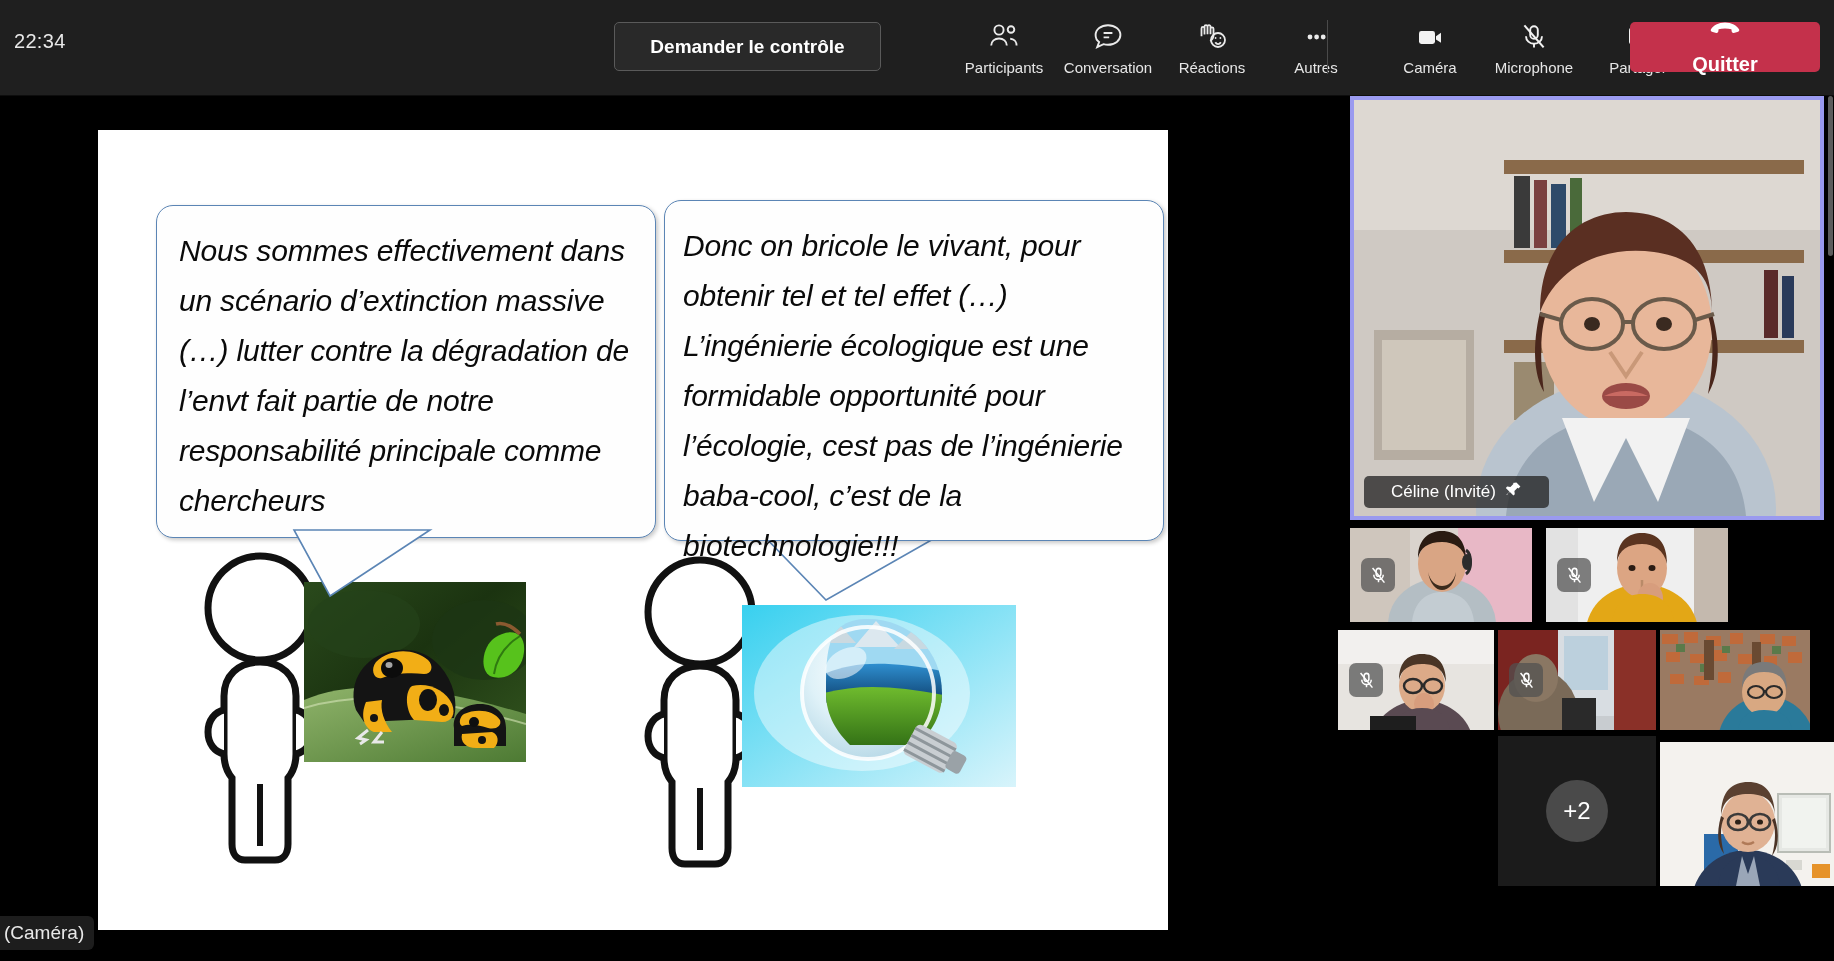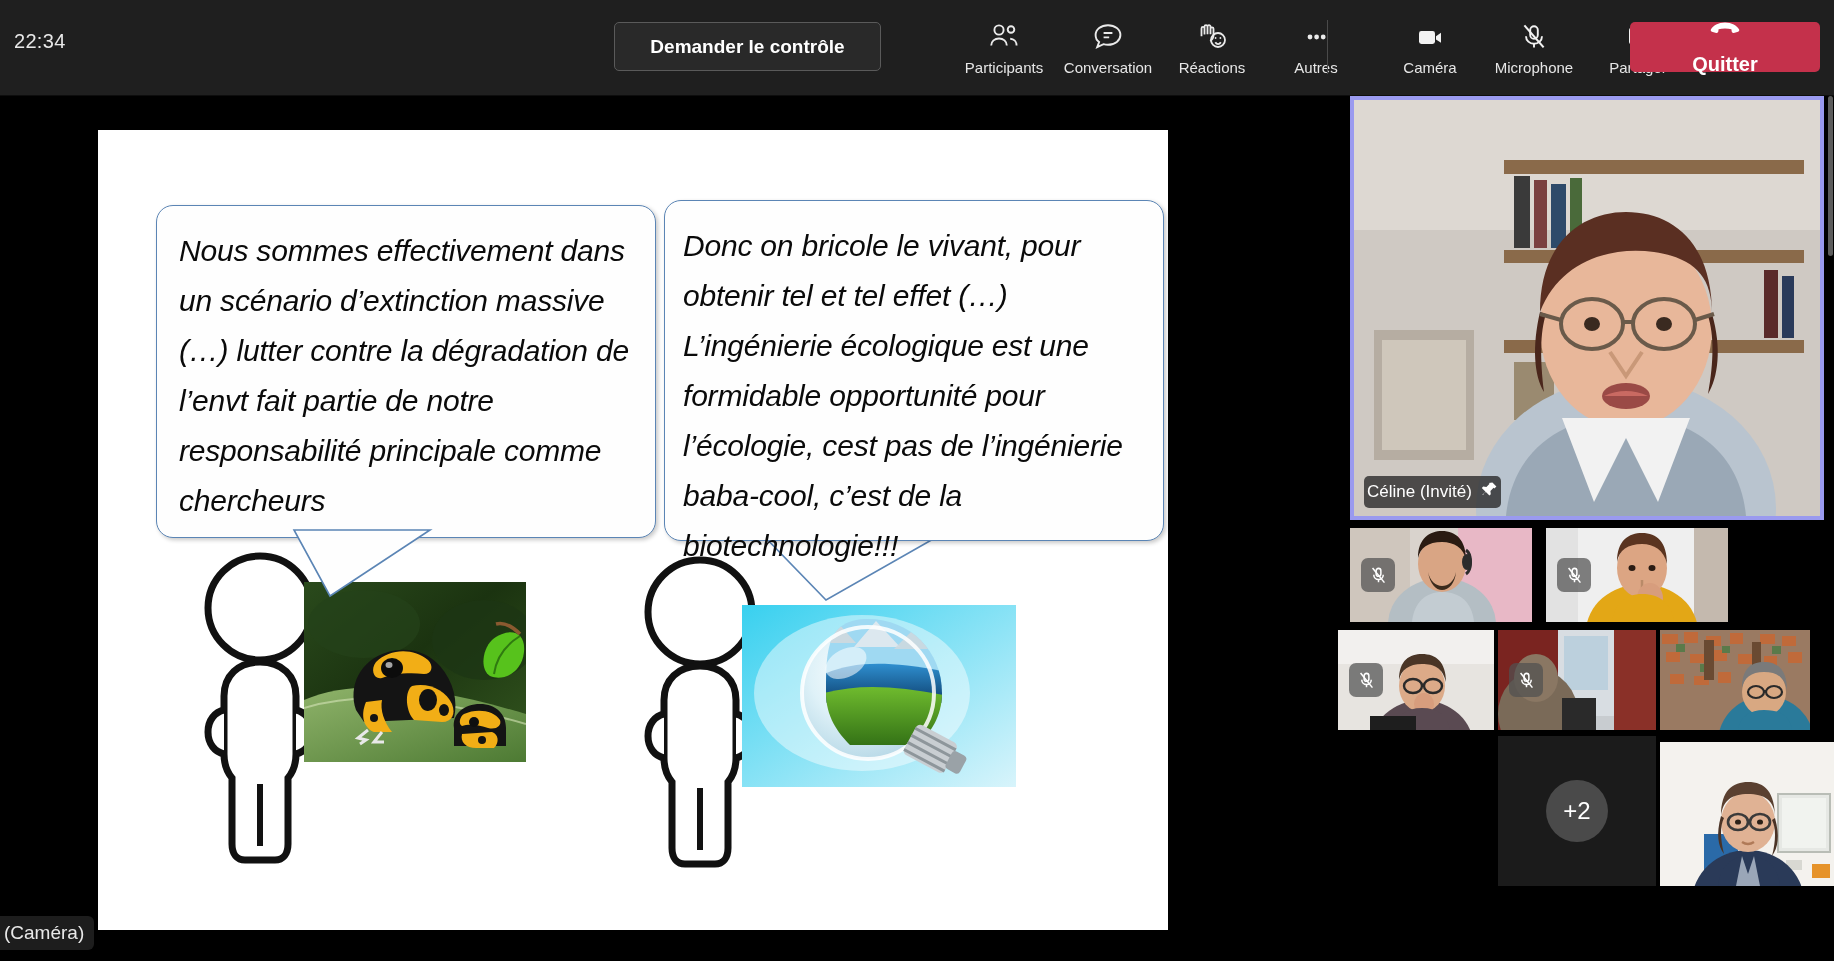--- a/index.html
+++ b/index.html
@@ -100,21 +100,21 @@
   .active-tile {
     position: absolute; left: 12px; top: 0px; width: 474px; height: 424px;
     border: 4px solid #9a9aef; background: #000; overflow: hidden;
   }
   .tile { position: absolute; overflow: hidden; background:#111; }
   .tile-inner { position:absolute; inset:0; }
 
   .name-badge {
     position: absolute; left: 10px; bottom: 8px;
     background: rgba(38,38,38,.78);
-    border-radius: 5px; padding: 5px 3px;
+    border-radius: 5px; padding: 5px 27px;
     display: flex; align-items: center; gap: 9px;
     color: #fff; font-size: 17px; z-index: 5;
   }
 
   .mic-off {
     position: absolute; left: 16px; top: 50%; transform: translateY(-50%);
     width: 42px; height: 42px; border-radius: 7px;
     background: rgba(80,80,80,.72);
     display: flex; align-items: center; justify-content: center; z-index: 5;
   }

